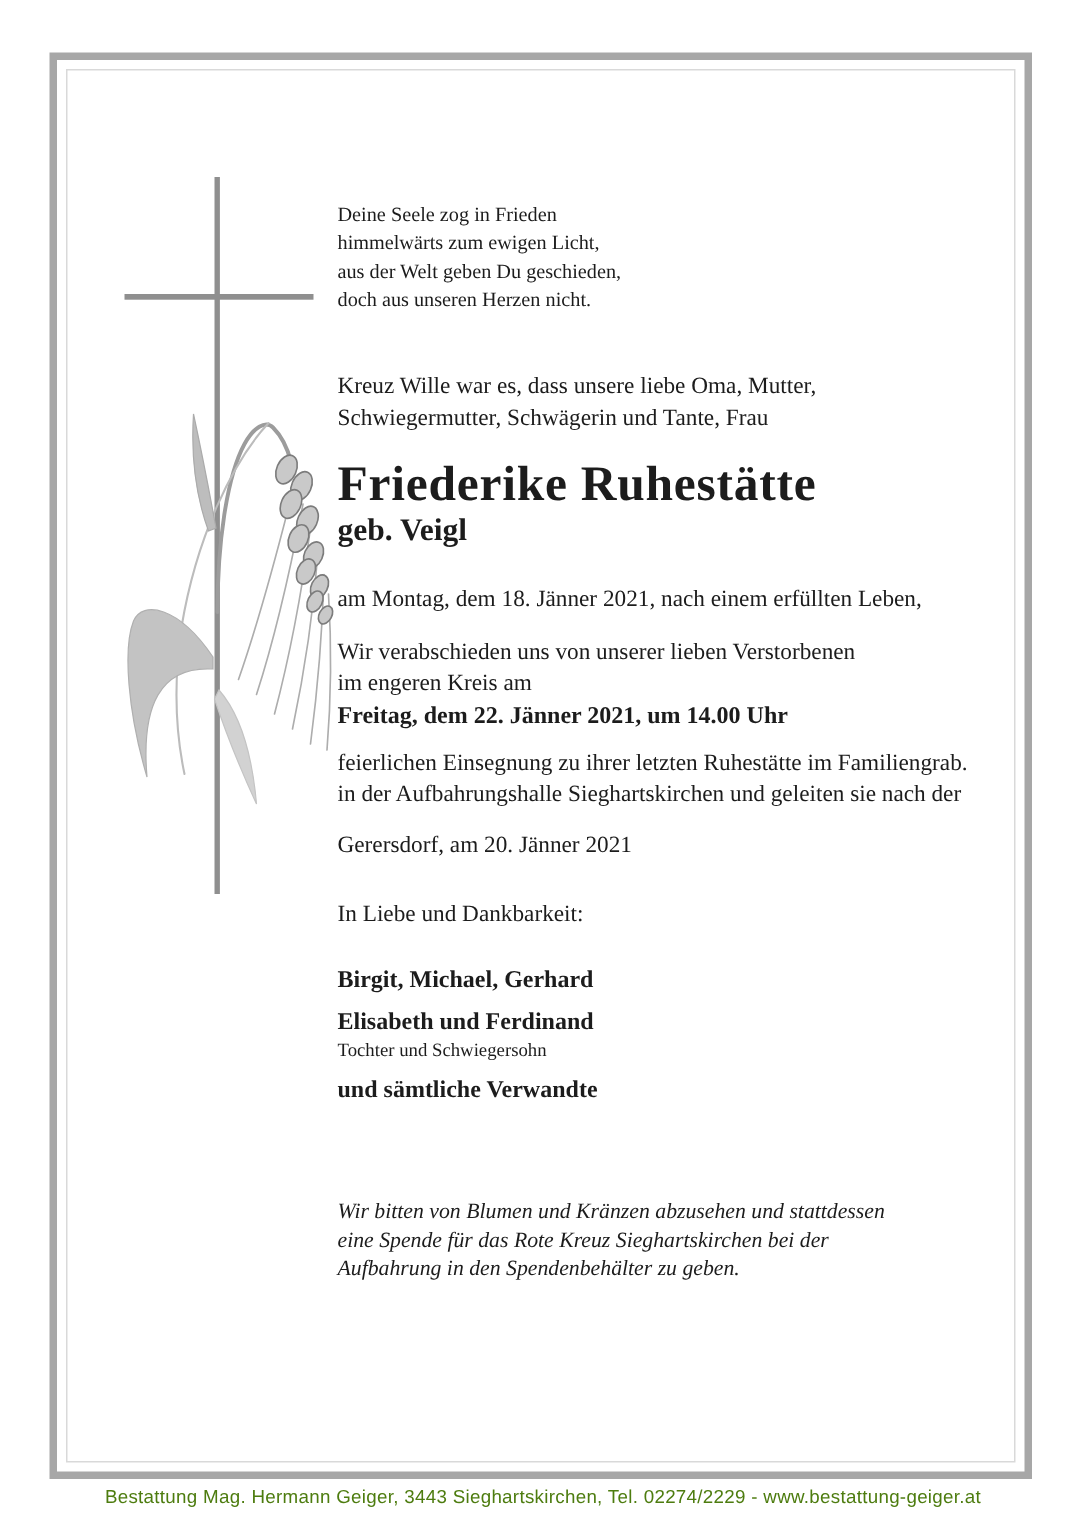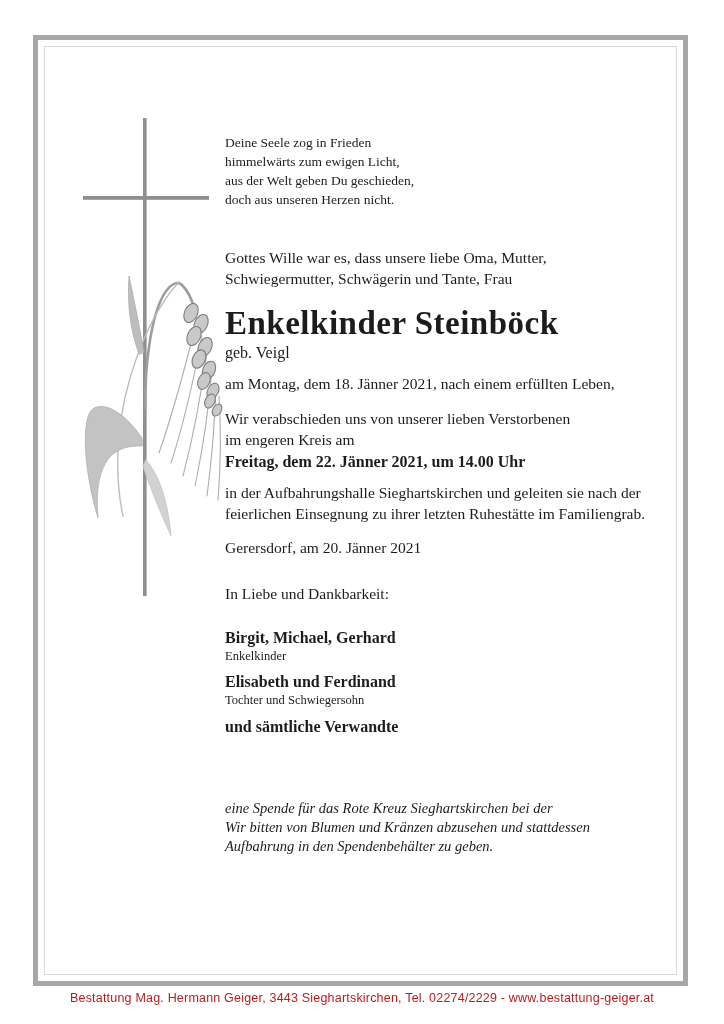--- a/index.html
+++ b/index.html
@@ -20,38 +20,38 @@
   
   .artwork{position:absolute;left:55px;top:108px;width:200px;height:500px;}
   
   .text-col{
     position:absolute;left:225px;top:130px;width:425px;text-align:left;
     font-size:15.5px;line-height:21px;
   }
   .poem{font-size:13.5px;line-height:19px;margin-top:3px;}
   .intro{margin-top:38px;}
   .name{margin-top:16px;font-size:33px;font-weight:bold;line-height:36px;letter-spacing:.5px;}
-  .maiden{margin-top:2px;font-size:16px;font-weight:normal;line-height:20px;}
-  .passing{margin-top:10px;line-height:21.5px;}
+  .maiden{margin-top:2px;font-size:21px;font-weight:bold;line-height:20px;}
+  .passing{margin-top:26px;line-height:21.5px;}
   .farewell{margin-top:13px;line-height:21.5px;}
   .datetime{font-size:16px;font-weight:bold;line-height:22px;}
   .location{margin-top:9px;line-height:21.5px;}
   .dateline{margin-top:12px;}
   .gratitude{margin-top:25px;}
   .mourner{margin-top:23px;}
   .mourner.m2{margin-top:7px;}
   .mourner.m3{margin-top:8px;}
   .mourner-names{font-size:16px;font-weight:bold;line-height:21px;}
   .mourner-relation{font-size:12.5px;line-height:16px;}
   .donation{margin-top:62px;font-size:14.5px;font-style:italic;line-height:19px;}
   
   .footer{
     position:absolute;left:0;top:991px;width:724px;text-align:center;
     font-family:"Liberation Sans","DejaVu Sans",sans-serif;
-    font-size:12.5px;color:#b91c1c;letter-spacing:.2px;
+    font-size:12.5px;color:#4d7c0f;letter-spacing:.2px;
   }
 </style>
 </head>
 <body>
 
 <div class="frame-outer">
   <div class="frame-inner"></div>
 </div>
 
 <svg class="artwork" viewBox="0 0 200 500" xmlns="http://www.w3.org/2000/svg">
@@ -98,62 +98,61 @@
 <div class="text-col">
 
   <div class="poem">
     <div>Deine Seele zog in Frieden</div>
     <div>himmelwärts zum ewigen Licht,</div>
     <div>aus der Welt geben Du geschieden,</div>
     <div>doch aus unseren Herzen nicht.</div>
   </div>
 
   <div class="intro">
-    <div>Gottes Wille war es, dass unsere liebe Oma, Mutter,</div>
+    <div>Kreuz Wille war es, dass unsere liebe Oma, Mutter,</div>
     <div>Schwiegermutter, Schwägerin und Tante, Frau</div>
   </div>
 
-  <div class="name">Enkelkinder Steinböck</div>
+  <div class="name">Friederike Ruhestätte</div>
   <div class="maiden">geb. Veigl</div>
 
   <div class="passing">
     <div>am Montag, dem 18. Jänner 2021, nach einem erfüllten Leben,</div>
   </div>
 
   <div class="farewell">
     <div>Wir verabschieden uns von unserer lieben Verstorbenen</div>
     <div>im engeren Kreis am</div>
   </div>
 
   <div class="datetime">Freitag, dem 22. Jänner 2021, um 14.00 Uhr</div>
 
   <div class="location">
+    <div>feierlichen Einsegnung zu ihrer letzten Ruhestätte im Familiengrab.</div>
     <div>in der Aufbahrungshalle Sieghartskirchen und geleiten sie nach der</div>
-    <div>feierlichen Einsegnung zu ihrer letzten Ruhestätte im Familiengrab.</div>
   </div>
 
   <div class="dateline">Gerersdorf, am 20. Jänner 2021</div>
 
   <div class="gratitude">In Liebe und Dankbarkeit:</div>
 
   <div class="mourner m1">
     <div class="mourner-names">Birgit, Michael, Gerhard</div>
-    <div class="mourner-relation">Enkelkinder</div>
   </div>
 
   <div class="mourner m2">
     <div class="mourner-names">Elisabeth und Ferdinand</div>
     <div class="mourner-relation">Tochter und Schwiegersohn</div>
   </div>
 
   <div class="mourner m3">
     <div class="mourner-names">und sämtliche Verwandte</div>
   </div>
 
   <div class="donation">
+    <div>Wir bitten von Blumen und Kränzen abzusehen und stattdessen</div>
     <div>eine Spende für das Rote Kreuz Sieghartskirchen bei der</div>
-    <div>Wir bitten von Blumen und Kränzen abzusehen und stattdessen</div>
     <div>Aufbahrung in den Spendenbehälter zu geben.</div>
   </div>
 
 </div>
 
 <div class="footer">Bestattung Mag. Hermann Geiger, 3443 Sieghartskirchen, Tel. 02274/2229 - www.bestattung-geiger.at</div>
 
 </body></html>

